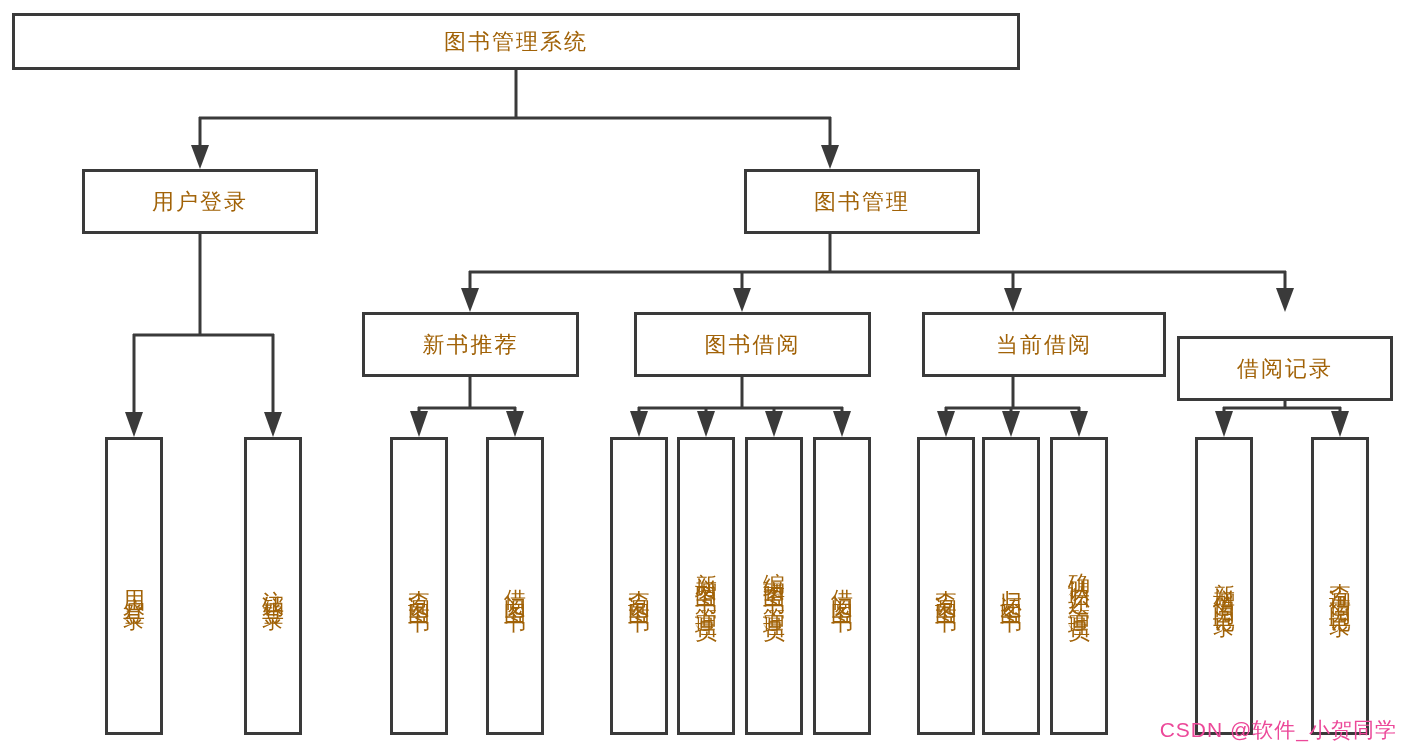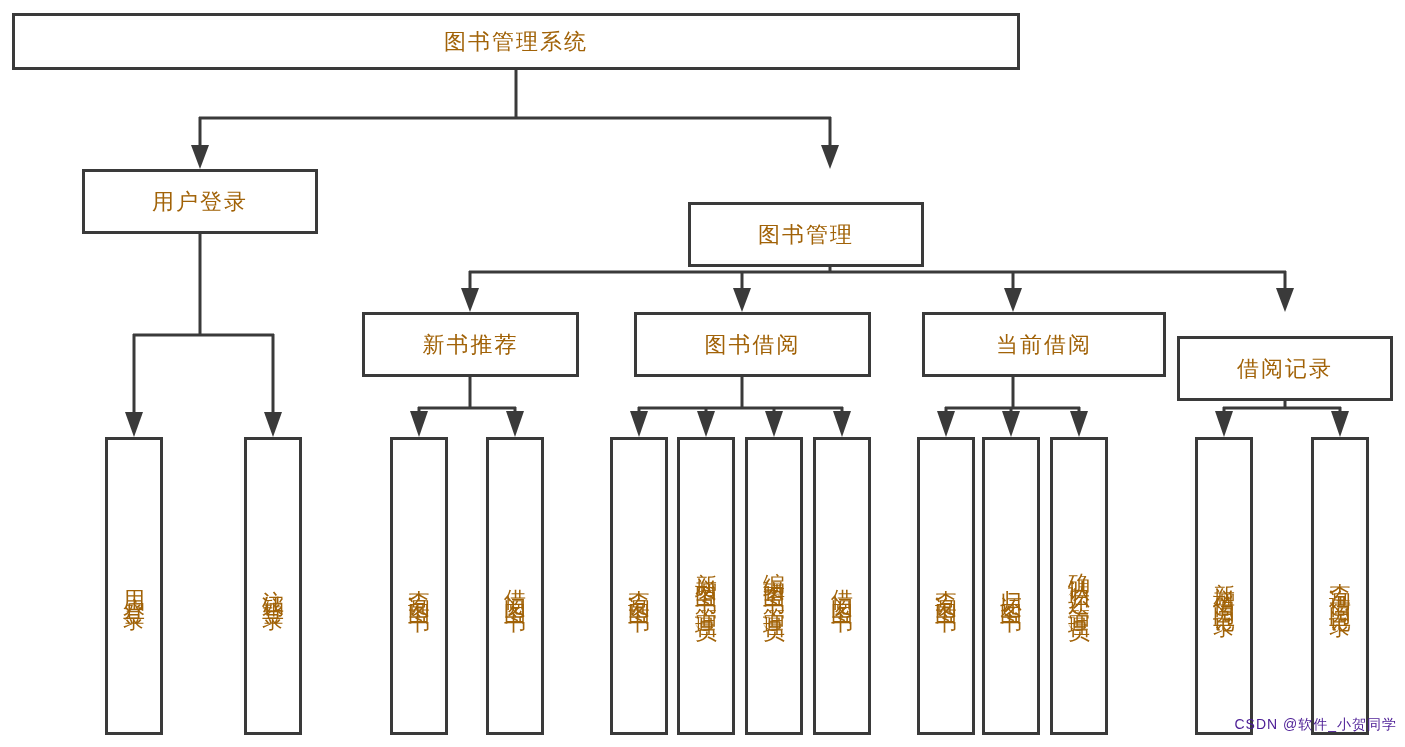--- a/index.html
+++ b/index.html
@@ -25,21 +25,21 @@
     color: #a16207;
     display: flex;
     align-items: center;
     justify-content: center;
     font-size: 22px;
     letter-spacing: 2px;
     white-space: nowrap;
   }
   .root-box    { left: 12px;  top: 13px;  width: 1008px; height: 57px; }
   .l2a         { left: 82px;  top: 169px; width: 236px;  height: 65px; }
-  .l2b         { left: 688px; top: 169px; width: 236px;  height: 65px; margin-top: 33px; }
+  .l2b         { left: 744px; top: 169px; width: 236px;  height: 65px; }
   .l3          { top: 312px;  height: 65px; text-align: center; }
   .l3a         { left: 362px;  width: 217px; }
   .l3b         { left: 634px;  width: 237px; }
   .l3c         { left: 904px;  width: 244px; margin-left: 18px; }
   .l3d         { left: 1177px; width: 216px; margin-top: 24px; }
   .vbox {
     top: 437px;
     width: 58px;
     height: 298px;
     writing-mode: vertical-rl;
@@ -49,22 +49,22 @@
   }
   .a1 { left: 105px; }  .a2 { left: 244px; }
   .b1 { left: 390px; }  .b2 { left: 486px; }
   .c1 { left: 610px; }  .c2 { left: 677px; }  .c3 { left: 745px; }  .c4 { left: 813px; }
   .d1 { left: 917px; }  .d2 { left: 982px; }  .d3 { left: 1050px; }
   .e1 { left: 1195px; } .e2 { left: 1311px; }
   .watermark {
     position: absolute;
     right: 8px;
     top: 716px;
-    font-size: 14px;
-    color: #4c1d95;
+    font-size: 21px;
+    color: #ec4899;
     letter-spacing: 1px;
   }
   line { stroke: #3a3a3a; stroke-width: 3; }
   polygon { fill: #3a3a3a; }
 </style>
 </head>
 <body>
 
 <div class="canvas">
 

